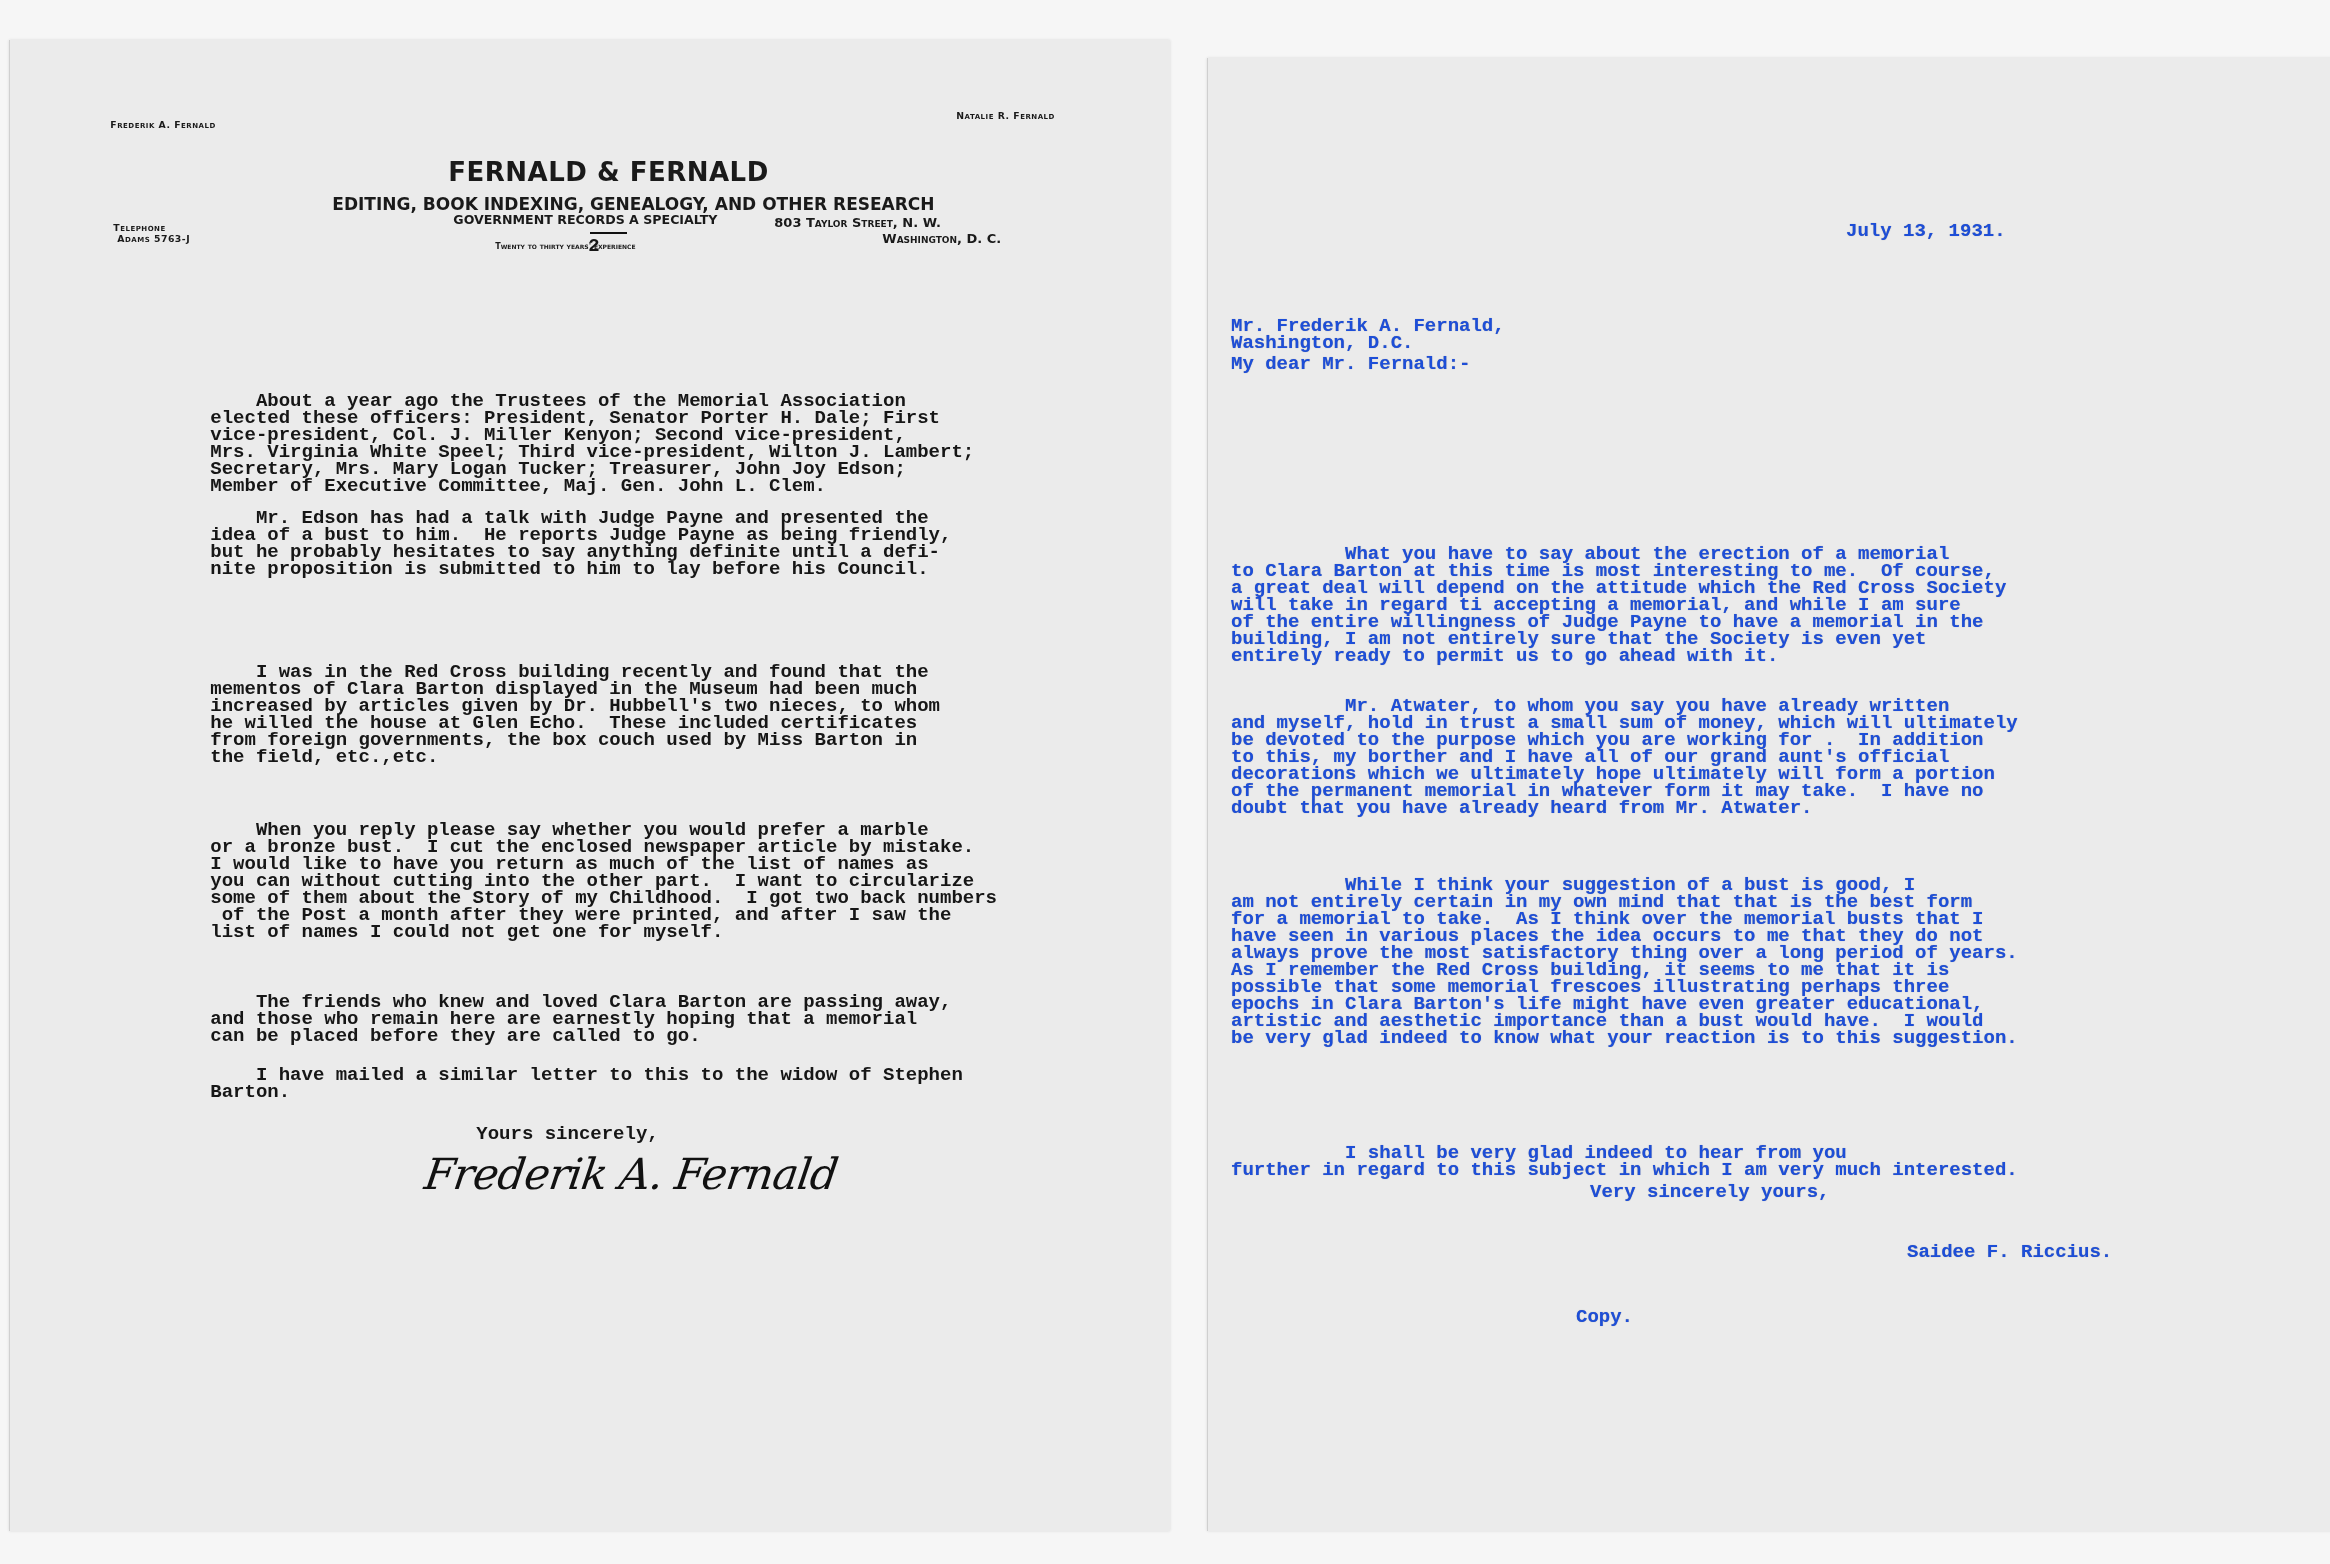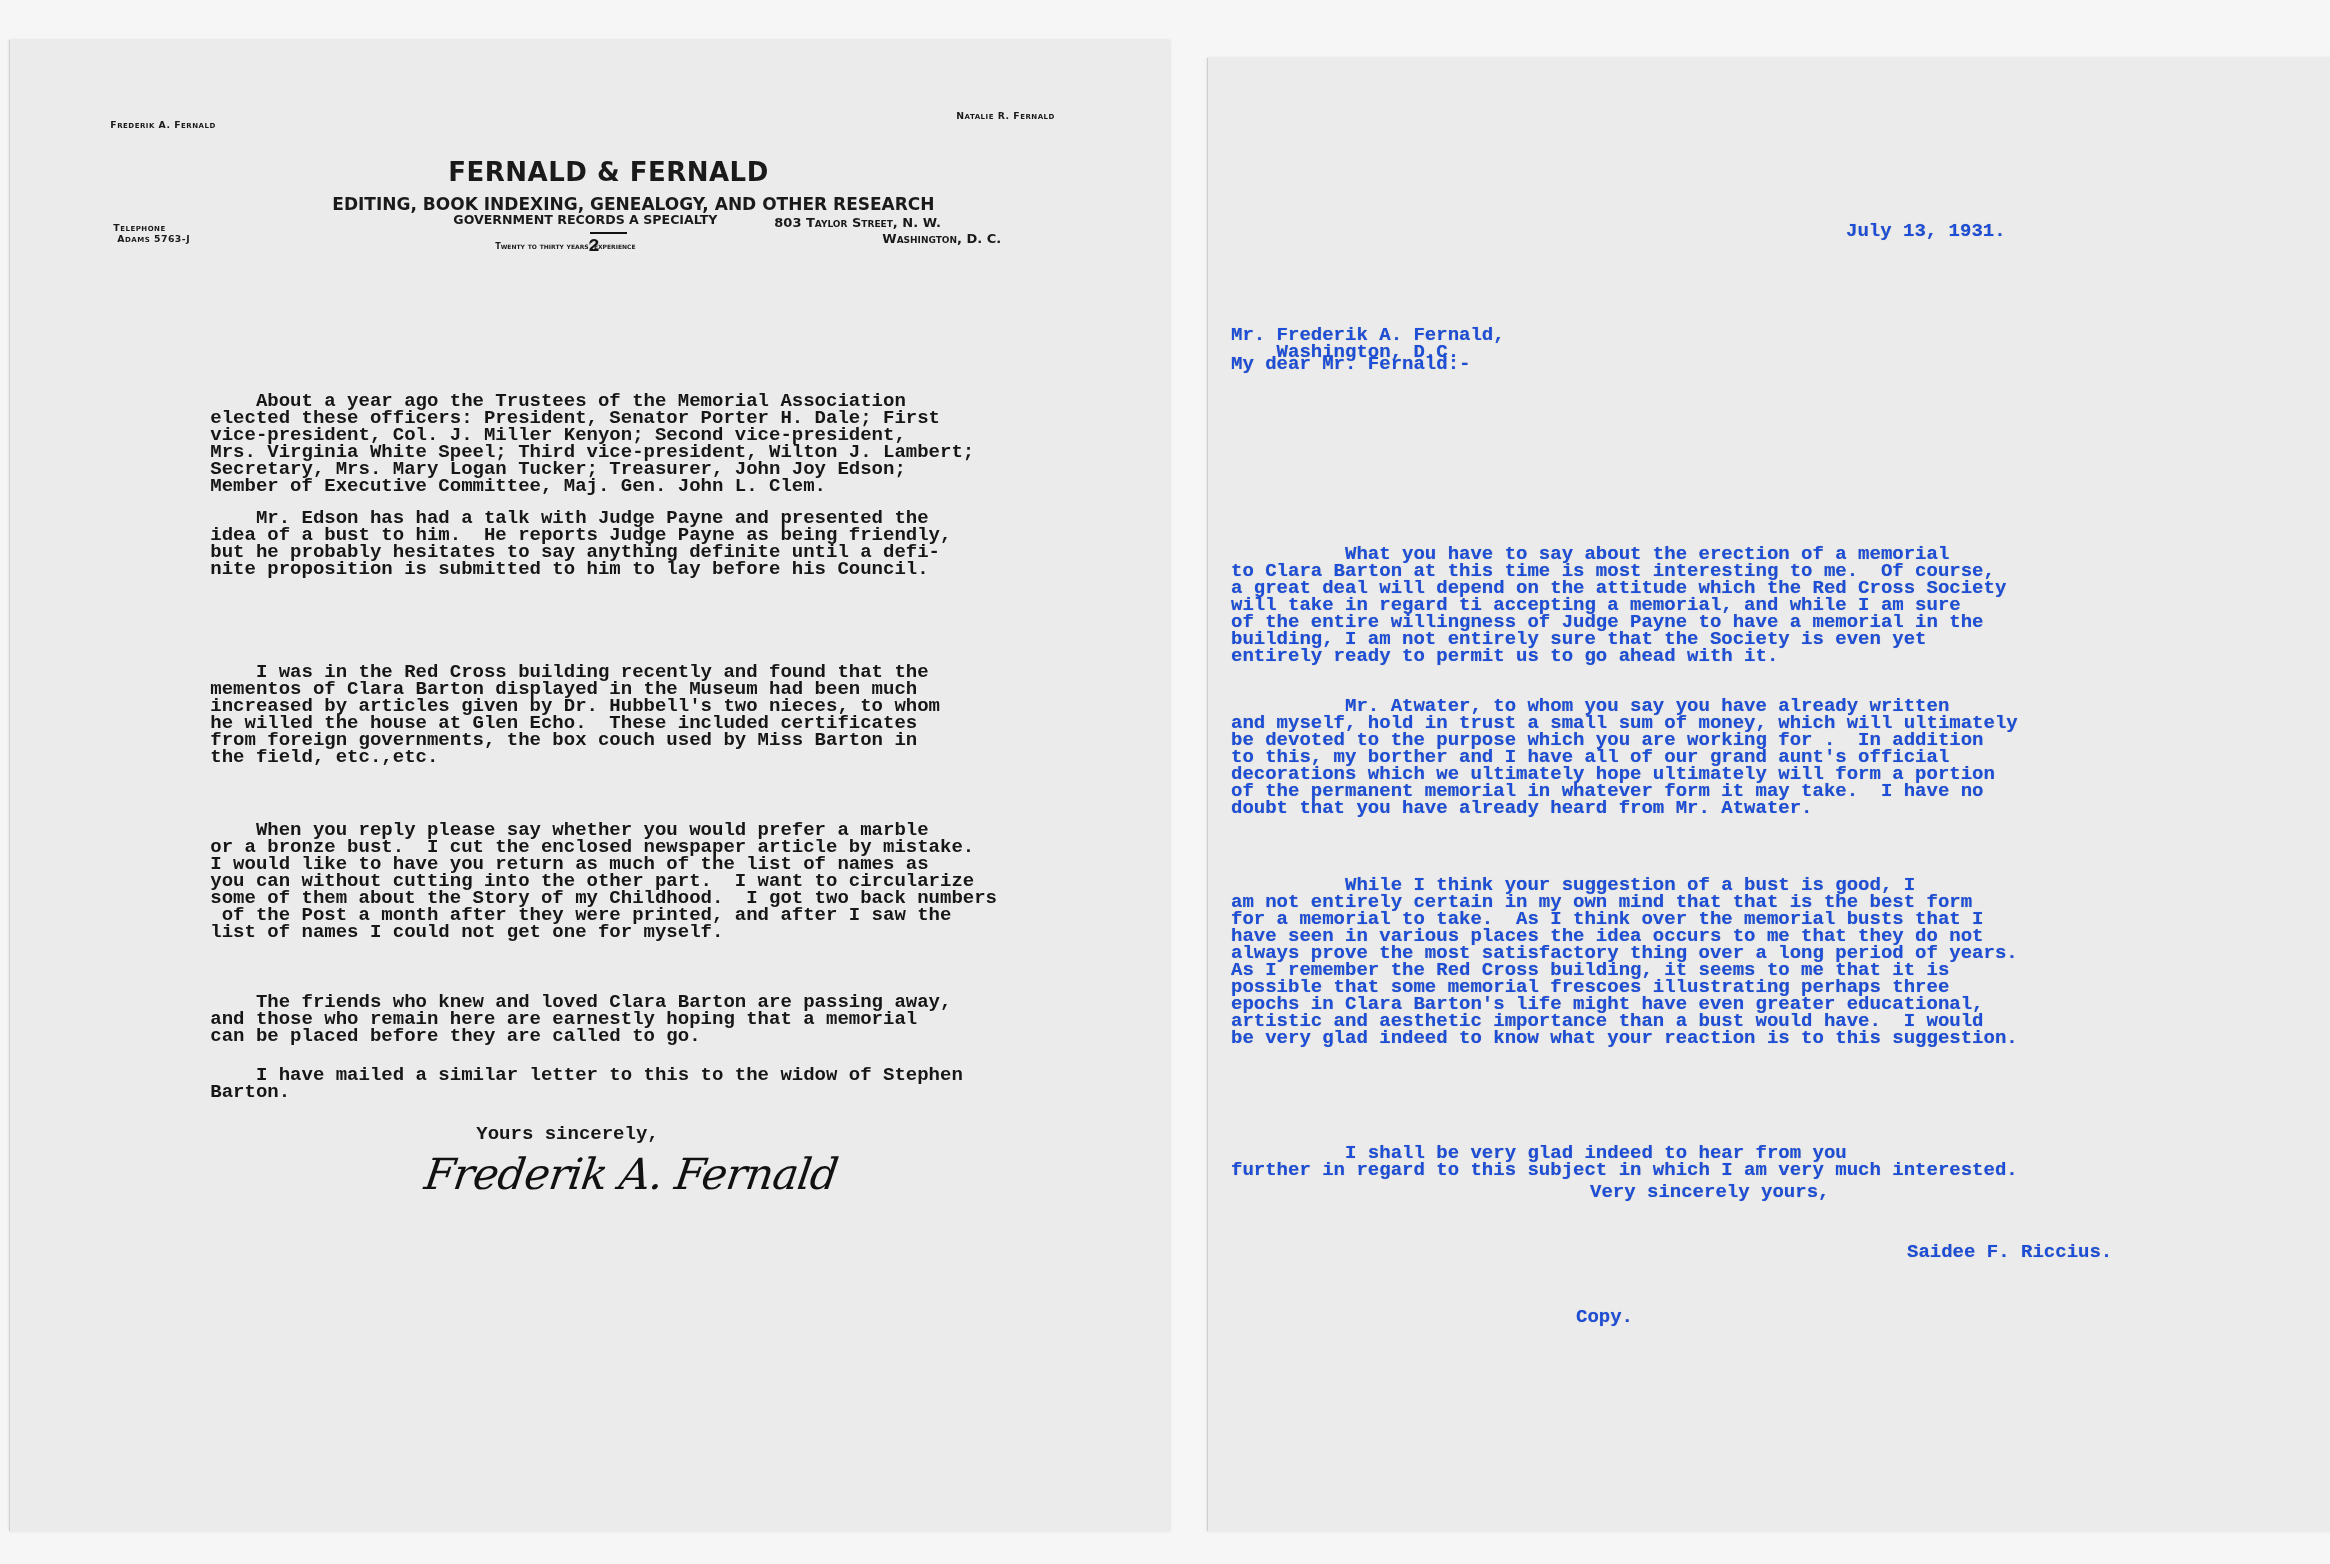--- a/index.html
+++ b/index.html
@@ -68,21 +68,21 @@
   <div class="para body-text" style="left:200px;top:920px;">
     <span>    The friends who knew and loved Clara Barton are passing away,</span><span>and those who remain here are earnestly hoping that a memorial</span><span>can be placed before they are called to go.</span>
   </div>
 
   <div class="abs body-text" style="left:466px;top:1086px;">Yours sincerely,</div>
   <div class="abs signature" style="left:415px;top:1109px;">Frederik A. Fernald</div>
 </div>
 
 <div id="page-right" class="page">
   <div class="abs body-text right-text" style="left:638px;top:165px;">July 13, 1931.</div>
-  <div class="para body-text right-text" style="left:23px;top:235px;text-align:center;">
+  <div class="para body-text right-text" style="left:23px;top:226px;">
     <span>Mr. Frederik A. Fernald,</span><span>Washington, D.C.</span>
   </div>
   <div class="abs body-text right-text" style="left:23px;top:298px;">My dear Mr. Fernald:-</div>
 
   <div class="para body-text right-text" style="left:23px;top:454px;">
     <span>          What you have to say about the erection of a memorial</span><span>to Clara Barton at this time is most interesting to me.  Of course,</span><span>a great deal will depend on the attitude which the Red Cross Society</span><span>will take in regard ti accepting a memorial, and while I am sure</span><span>of the entire willingness of Judge Payne to have a memorial in the</span><span>building, I am not entirely sure that the Society is even yet</span><span>entirely ready to permit us to go ahead with it.</span>
   </div>
   <div class="para body-text right-text" style="left:23px;top:606px;">
     <span>          Mr. Atwater, to whom you say you have already written</span><span>and myself, hold in trust a small sum of money, which will ultimately</span><span>be devoted to the purpose which you are working for .  In addition</span><span>to this, my borther and I have all of our grand aunt's official</span><span>decorations which we ultimately hope ultimately will form a portion</span><span>of the permanent memorial in whatever form it may take.  I have no</span><span>doubt that you have already heard from Mr. Atwater.</span>
   </div>

